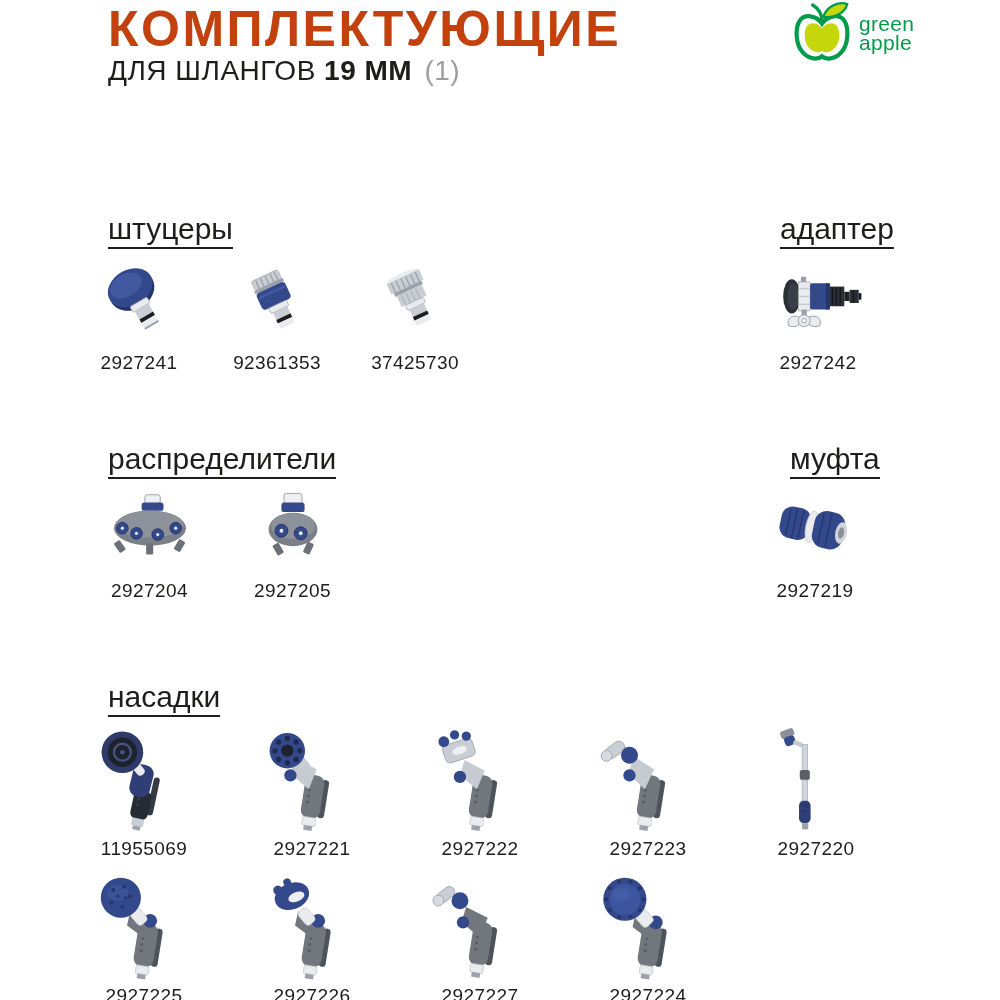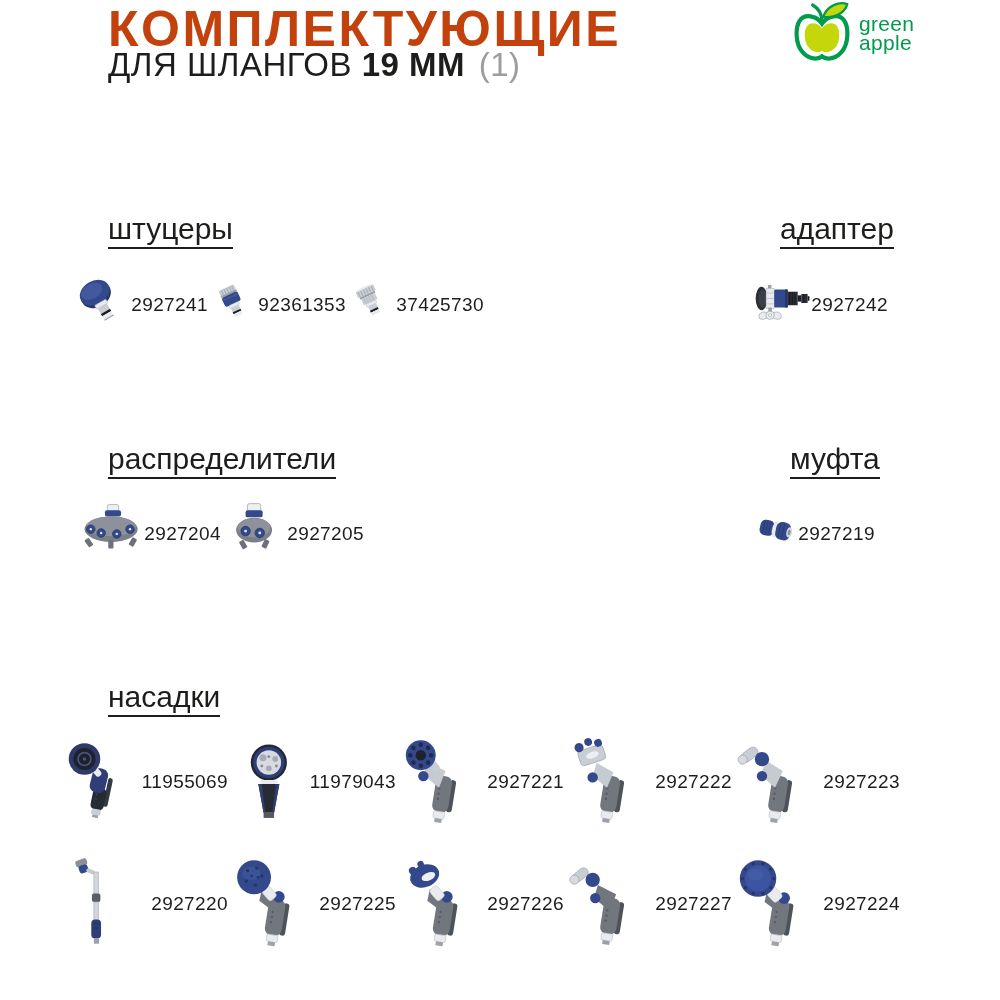--- a/index.html
+++ b/index.html
@@ -8,38 +8,38 @@
     font-family:"Liberation Sans",sans-serif;color:#1D1D1B;
   }
   .page{position:absolute;inset:0;}
 
   
   .catalog-title{
     position:absolute;left:108px;top:4px;margin:0;
     font-size:50px;line-height:1;font-weight:700;letter-spacing:2.5px;color:#c2410c;
   }
   .catalog-subtitle{
-    position:absolute;left:108px;top:46px;font-size:33px;letter-spacing:.5px;color:#1D1D1B;
+    position:absolute;left:108px;top:55px;font-size:28px;letter-spacing:.5px;color:#1D1D1B;
   }
   .catalog-subtitle .bold{font-weight:700;}
   .catalog-subtitle .note{color:#9D9D9C;font-weight:400;margin-left:4px;}
 
   .brand-logo{position:absolute;left:794px;top:1px;display:flex;align-items:center;gap:9px;}
   .brand-logo .logo-text{
     color:#009B4B;font-weight:400;font-size:21px;line-height:19px;letter-spacing:.3px;
   }
 
   
   .section{position:absolute;}
   .section-title{
     display:inline-block;font-size:30px;font-weight:400;color:#1D1D1B;
     border-bottom:2px solid #1D1D1B;padding-bottom:2px;line-height:1.1;
   }
   .products{display:flex;margin-top:8px;}
-  .product{display:flex;flex-direction:row;align-items:center;}
+  .product{display:flex;flex-direction:column;align-items:center;}
   .product-code{font-size:19px;color:#1D1D1B;margin-top:3px;letter-spacing:.4px;white-space:nowrap;}
 
   #sec-shtutsery{left:70px;top:212px;}
   #sec-shtutsery .section-title{margin-left:38px;}
   #sec-shtutsery .product{width:138px;}
   #sec-shtutsery .product-img{width:102px;height:92px;}
 
   #sec-adapter{left:748px;top:212px;}
   #sec-adapter .section-title{margin-left:32px;}
   #sec-adapter .product{width:140px;}
@@ -576,26 +576,20 @@
   <div class="section" id="sec-nasadki">
     <div class="section-title">насадки</div><br>
     <div class="products">
   <div class="product">
     <svg class="product-img">
             <use href="#spray-gun-round-head-icon"></use>
           </svg>
     <div class="product-code">11955069</div>
   </div>
 
-  <div class="product">
-    <svg class="product-img">
-            <use href="#shower-nozzle-top-icon"></use>
-          </svg>
-    <div class="product-code">11979043</div>
-  </div>
 
   <div class="product">
     <svg class="product-img">
             <use href="#spray-gun-multi-pattern-icon"></use>
           </svg>
     <div class="product-code">2927221</div>
   </div>
 
   <div class="product">
     <svg class="product-img">

